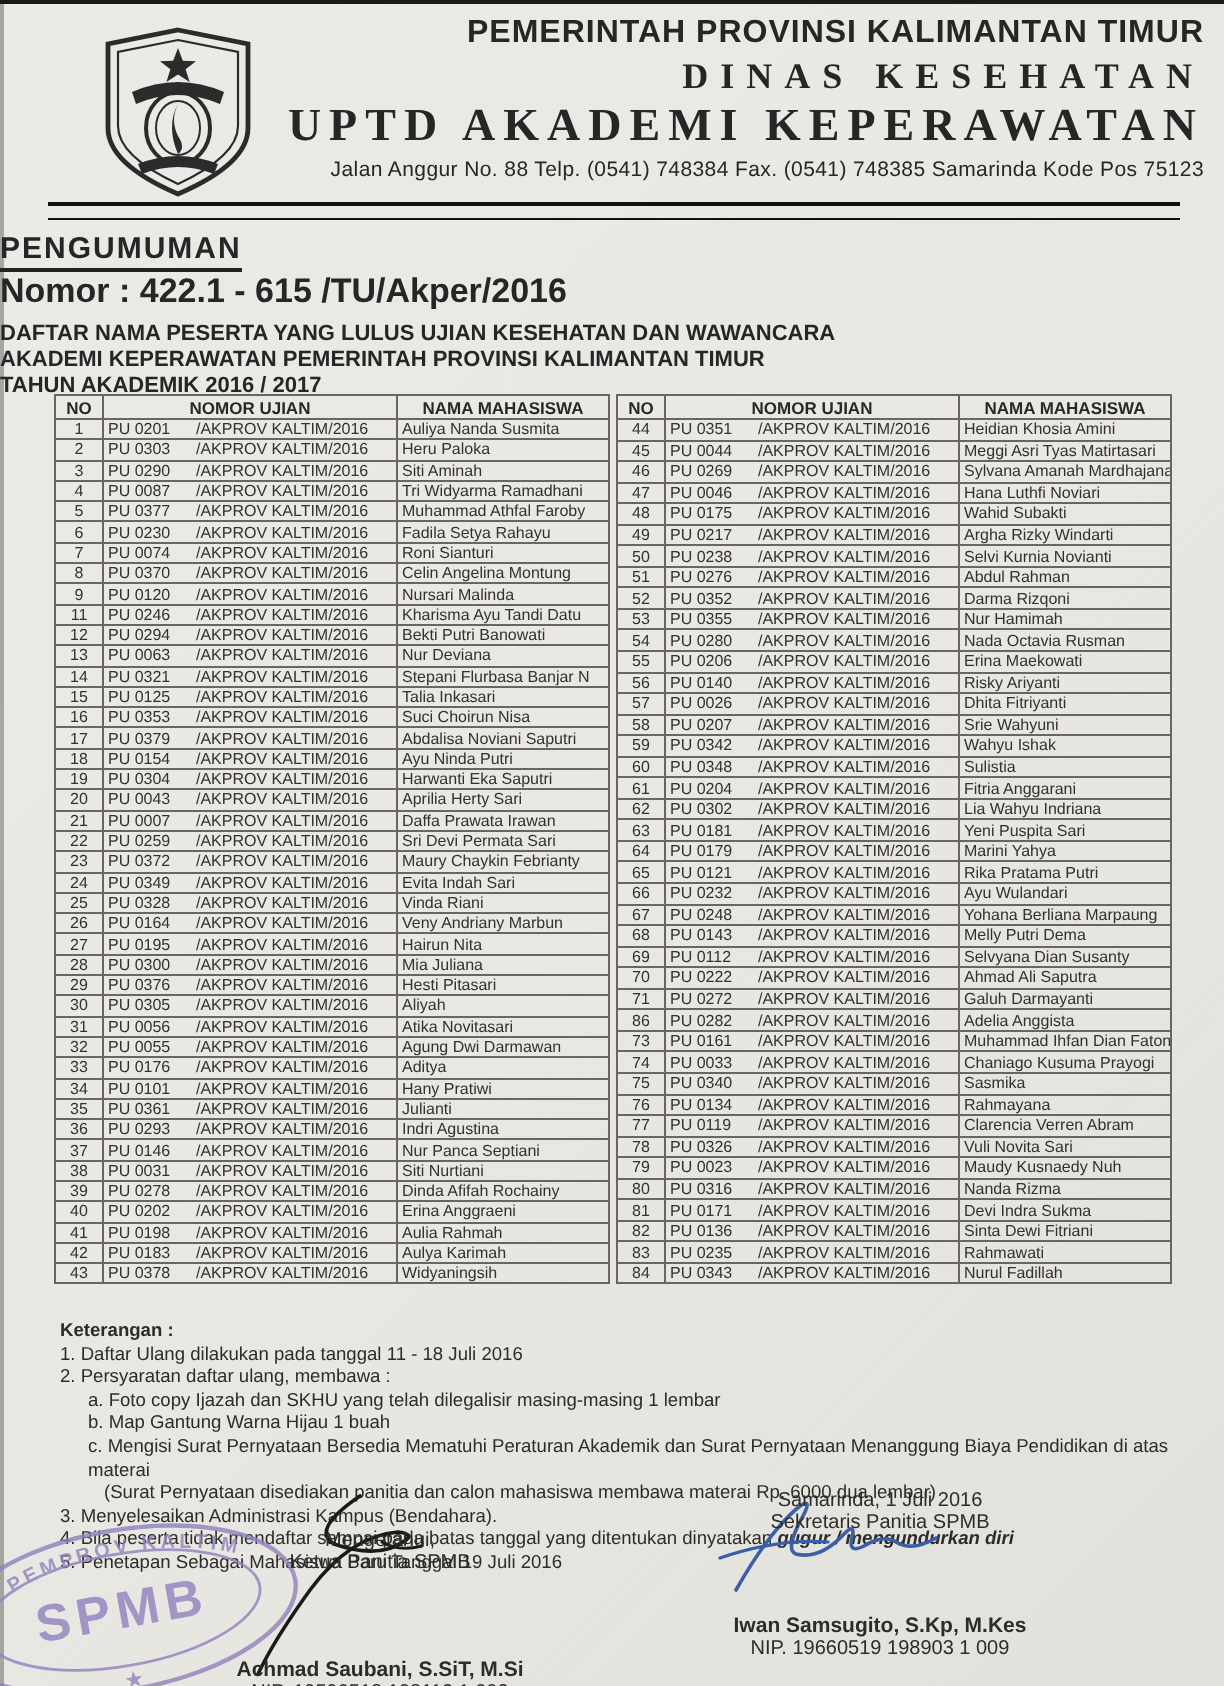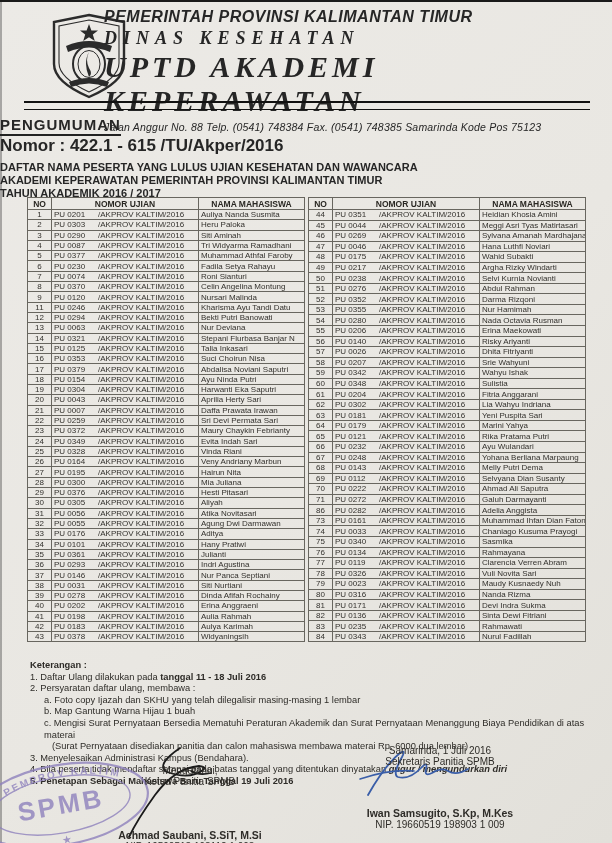--- a/index.html
+++ b/index.html
@@ -5,24 +5,24 @@
   html,body{margin:0;padding:0;background:#9a9894;}
   #page{
     position:relative;width:612px;height:843px;margin:0 auto;
     background:linear-gradient(135deg,#eceae6 0%,#e9e7e2 55%,#e2e0da 100%);
     font-family:"Liberation Sans",sans-serif;color:#262626;overflow:hidden;
     box-shadow:inset 0 2px 0 #1a1a1a, inset 2px 0 0 rgba(40,40,40,.35);
   }
   
   .hdr{position:absolute;top:8px;left:0;right:0;height:92px;}
   .hdr-logo{position:absolute;left:46px;top:4px;width:86px;height:88px;}
-  .hdr-text{position:absolute;left:104px;right:10px;top:0;text-align:left;font-style:italic;}
+  .hdr-text{position:absolute;left:120px;right:10px;top:0;text-align:right;}
   .hdr-l1{font-size:16px;font-weight:bold;letter-spacing:.5px;}
   .hdr-l2{font-family:"Liberation Serif",serif;font-size:18px;font-weight:bold;letter-spacing:6px;margin-top:2px;}
-  .hdr-l3{font-family:"Liberation Serif",serif;font-size:30px;font-weight:bold;letter-spacing:4px;margin-top:1px;}
+  .hdr-l3{font-family:"Liberation Serif",serif;font-size:23px;font-weight:bold;letter-spacing:4px;margin-top:1px;}
   .hdr-addr{font-size:10.5px;margin-top:3px;letter-spacing:.2px;}
   .rule{position:absolute;left:24px;right:22px;top:101px;height:6px;
         border-top:2.5px solid #111;border-bottom:1px solid #111;}
   
   .title{position:absolute;top:116px;left:0;right:0;text-align:left;}
   .title-main{display:inline-block;font-size:15px;font-weight:bold;letter-spacing:1px;
               border-bottom:2px solid #222;padding-bottom:1px;}
   .title-nomor{font-size:17px;font-weight:bold;margin-top:0;}
   .title-sub{font-size:11px;font-weight:bold;line-height:13px;margin-top:5px;}
   
@@ -35,21 +35,21 @@
   table.roster th{font-weight:bold;font-size:8.5px;height:11px;color:#2a2823;}
   col.c-no{width:24px;}col.c-exam{width:147px;}col.c-name{width:106px;}
   td.no-cell{text-align:center;border-bottom-width:1px;}
   .exam-prefix{display:inline-block;width:44px;}
   .exam-suffix{display:inline-block;}
   
   .notes{position:absolute;left:30px;top:660px;right:20px;font-size:9.3px;line-height:11.6px;color:#2e2c28;}
   .notes .lbl{font-weight:bold;}
   .notes .sub{margin-left:14px;}
   .notes .sub2{margin-left:22px;}
-  .notes b{font-weight:bold;}
+  .notes b{font-weight:normal;}
   .notes .bi{font-weight:bold;font-style:italic;}
   
   .sig{position:absolute;font-size:10px;text-align:center;color:#2e2c28;}
   .sig-left{left:80px;top:765px;width:220px;}
   .sig-right{left:320px;top:745px;width:240px;}
   .sig .name{font-weight:bold;font-size:10.5px;}
   .sig .gap{height:42px;}
   .sig-right .gap{height:40px;}
   .stamp{position:absolute;left:-34px;top:758px;opacity:.8;}
   .sig-ink{position:absolute;pointer-events:none;}

